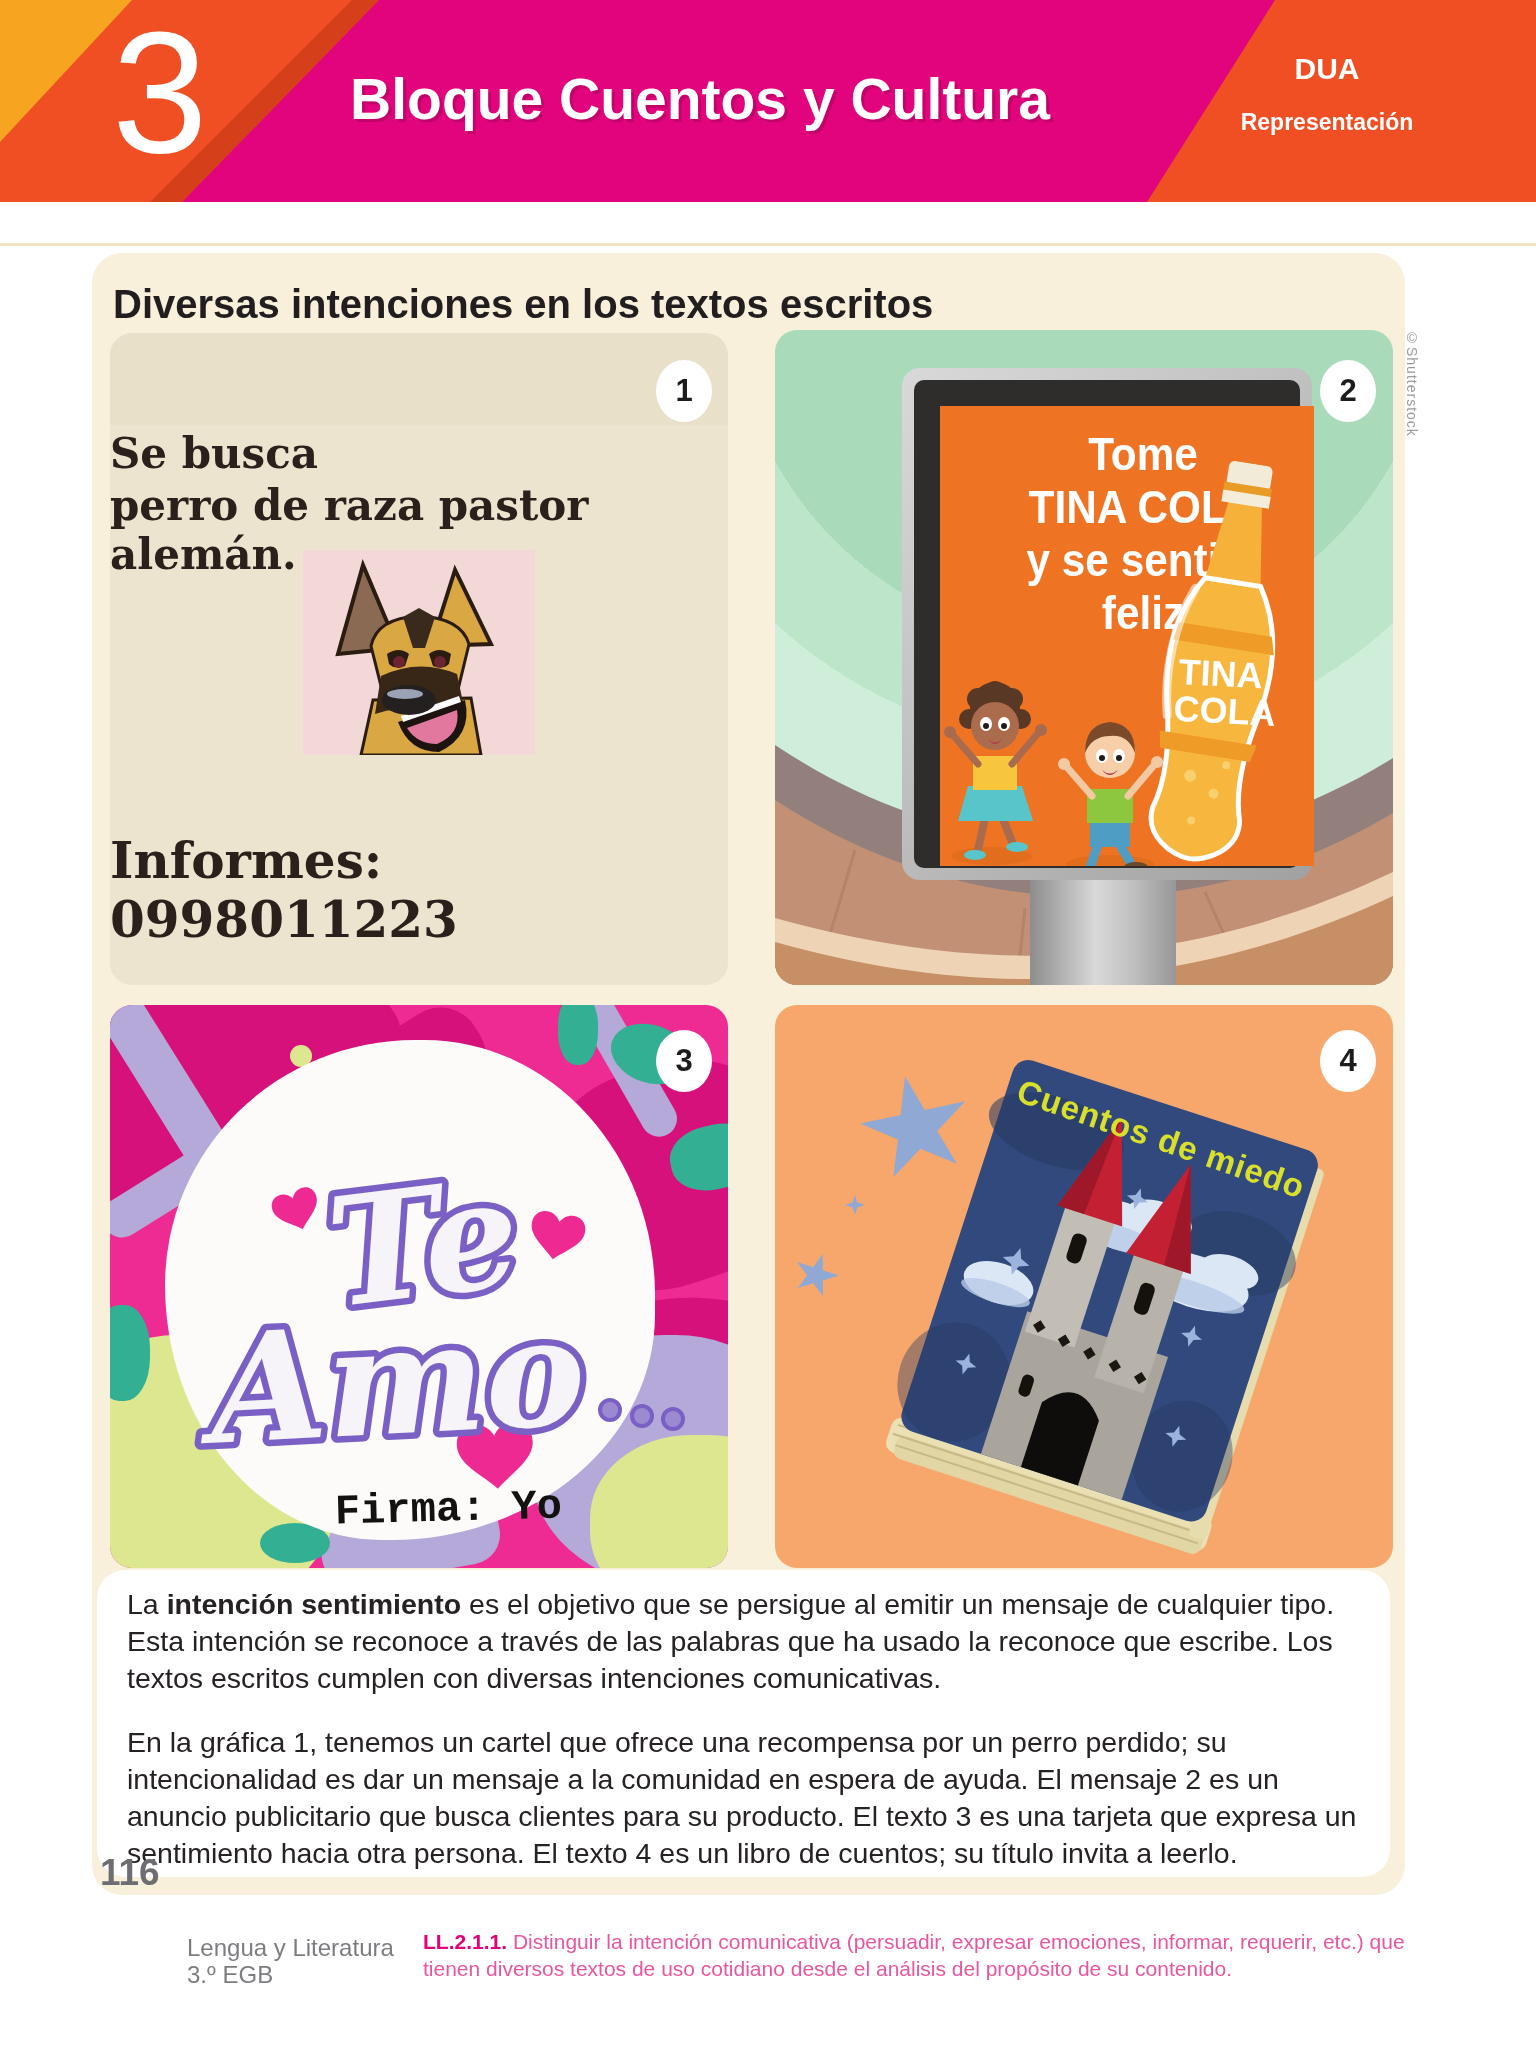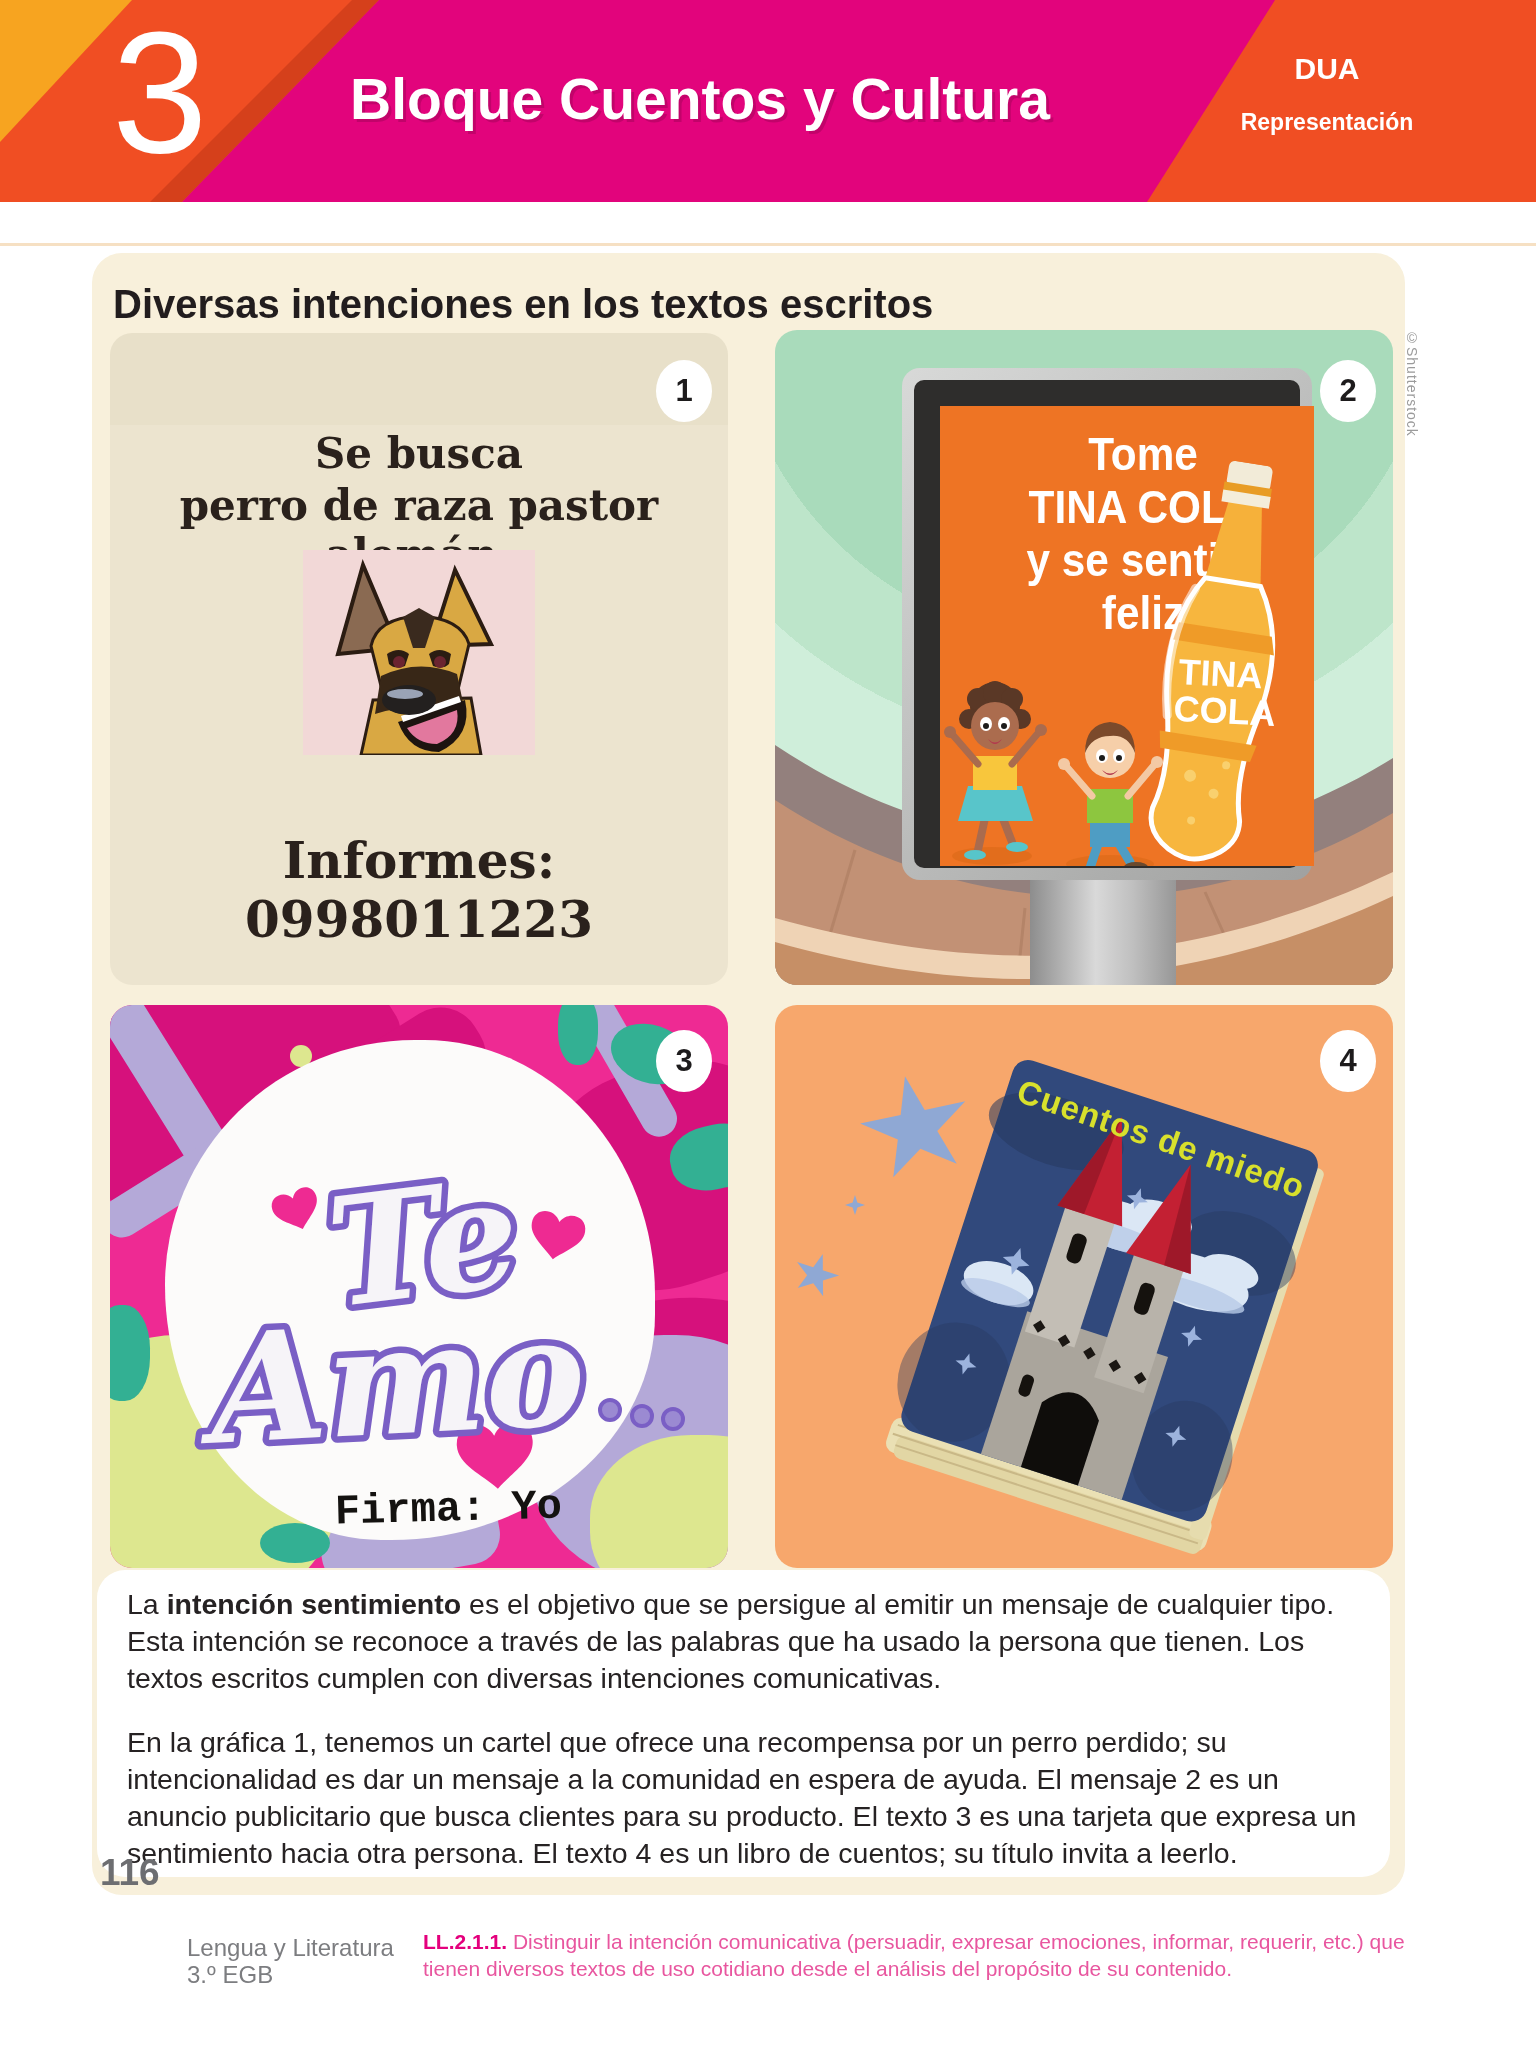--- a/index.html
+++ b/index.html
@@ -30,21 +30,21 @@
   .main-box{left:92px;top:253px;width:1313px;height:1642px;background:#f8f0db;border-radius:30px;}
   .page-heading{left:113px;top:282px;width:1200px;font-size:40px;font-weight:700;color:#221d1e;}
 
   .panel{border-radius:22px;overflow:hidden;}
   .badge{width:56px;height:62px;border-radius:50%;background:#ffffff;display:flex;
        align-items:center;justify-content:center;font-size:31px;font-weight:700;color:#1d1b1c;z-index:30;}
 
   
   .panel1{left:110px;top:333px;width:618px;height:652px;
        background:linear-gradient(#e8e0c9 0 92px,#ece4cf 92px);}
-  .slab{width:100%;text-align:center;font-family:"DejaVu Serif",serif;font-weight:700;color:#2a211c;}
+  .slab{width:100%;font-family:"DejaVu Serif",serif;font-weight:700;color:#2a211c;}
 
   
   .panel2{left:775px;top:330px;width:618px;height:655px;
        background:radial-gradient(circle 560px at 50% -6%, #a9dbbb 0 63%, #bde5ca 63% 81%, #cfeeda 81%);}
   .billboard{left:127px;top:38px;width:410px;height:512px;border-radius:18px;
        background:linear-gradient(135deg,#d8d9d8,#a0a1a0);z-index:6;}
   .billboard-inner{left:12px;top:12px;width:386px;height:488px;border-radius:10px;background:#2e2d2c;}
   .poster{left:26px;top:26px;width:358px;height:460px;background:#ee7424;overflow:hidden;padding-left:16px;}
   .slogan{width:100%;text-align:center;color:#fff;font-weight:700;font-size:46px;line-height:53px;
        transform:scaleX(.92);transform-origin:center;white-space:nowrap;}
@@ -327,21 +327,21 @@
   </svg>
 </div>
 
 <div class="abs badge" style="left:656px;top:360px;">1</div>
 <div class="abs badge" style="left:1320px;top:360px;">2</div>
 <div class="abs badge" style="left:656px;top:1030px;">3</div>
 <div class="abs badge" style="left:1320px;top:1030px;">4</div>
 
 <div class="abs text-panel"></div>
 <div class="abs bodytext">
-  <p><span>La </span><b>intención sentimiento</b><span> es el objetivo que se persigue al emitir un mensaje de cualquier tipo. Esta intención se reconoce a través de las palabras que ha usado la persona que tienen. Los textos escritos cumplen con diversas intenciones comunicativas.</span></p>
+  <p><span>La </span><b>intención sentimiento</b><span> es el objetivo que se persigue al emitir un mensaje de cualquier tipo. Esta intención se reconoce a través de las palabras que ha usado la reconoce que escribe. Los textos escritos cumplen con diversas intenciones comunicativas.</span></p>
   <p>En la gráfica 1, tenemos un cartel que ofrece una recompensa por un perro perdido; su intencionalidad es dar un mensaje a la comunidad en espera de ayuda. El mensaje 2 es un anuncio publicitario que busca clientes para su producto. El texto 3 es una tarjeta que expresa un sentimiento hacia otra persona. El texto 4 es un libro de cuentos; su título invita a leerlo.</p>
 </div>
 
 <div class="abs page-num">116</div>
 <div class="abs footer-subject">
   <div>Lengua y Literatura</div>
   <div>3.º EGB</div>
 </div>
 <div class="abs standard"><span class="code">LL.2.1.1.</span> <span>Distinguir la intención comunicativa (persuadir, expresar emociones, informar, requerir, etc.) que tienen diversos textos de uso cotidiano desde el análisis del propósito de su contenido.</span></div>
 

